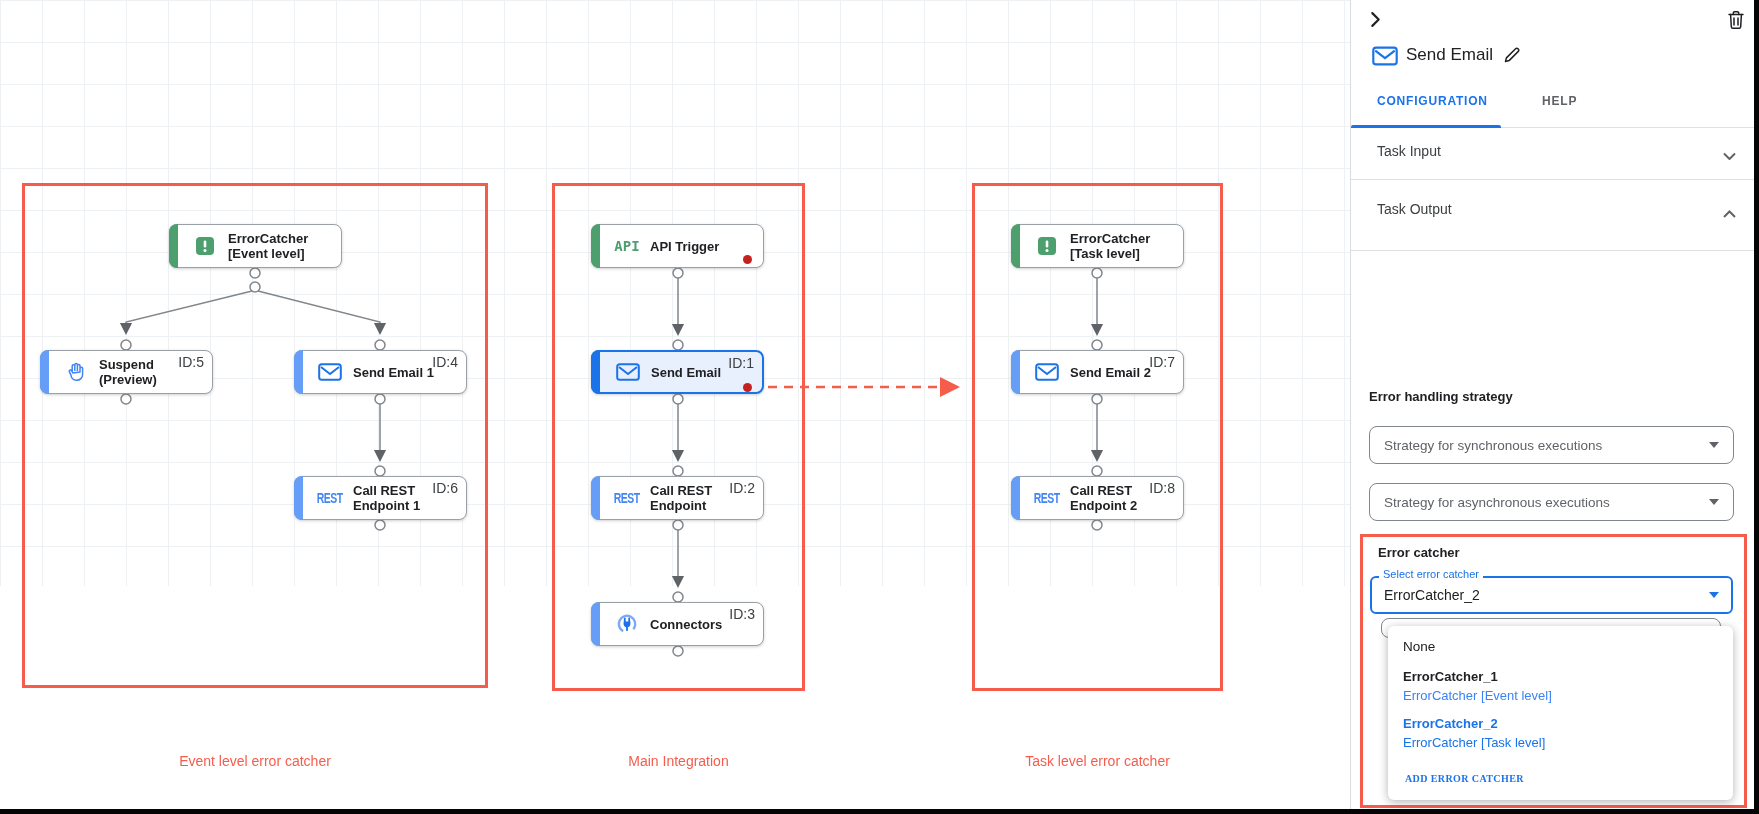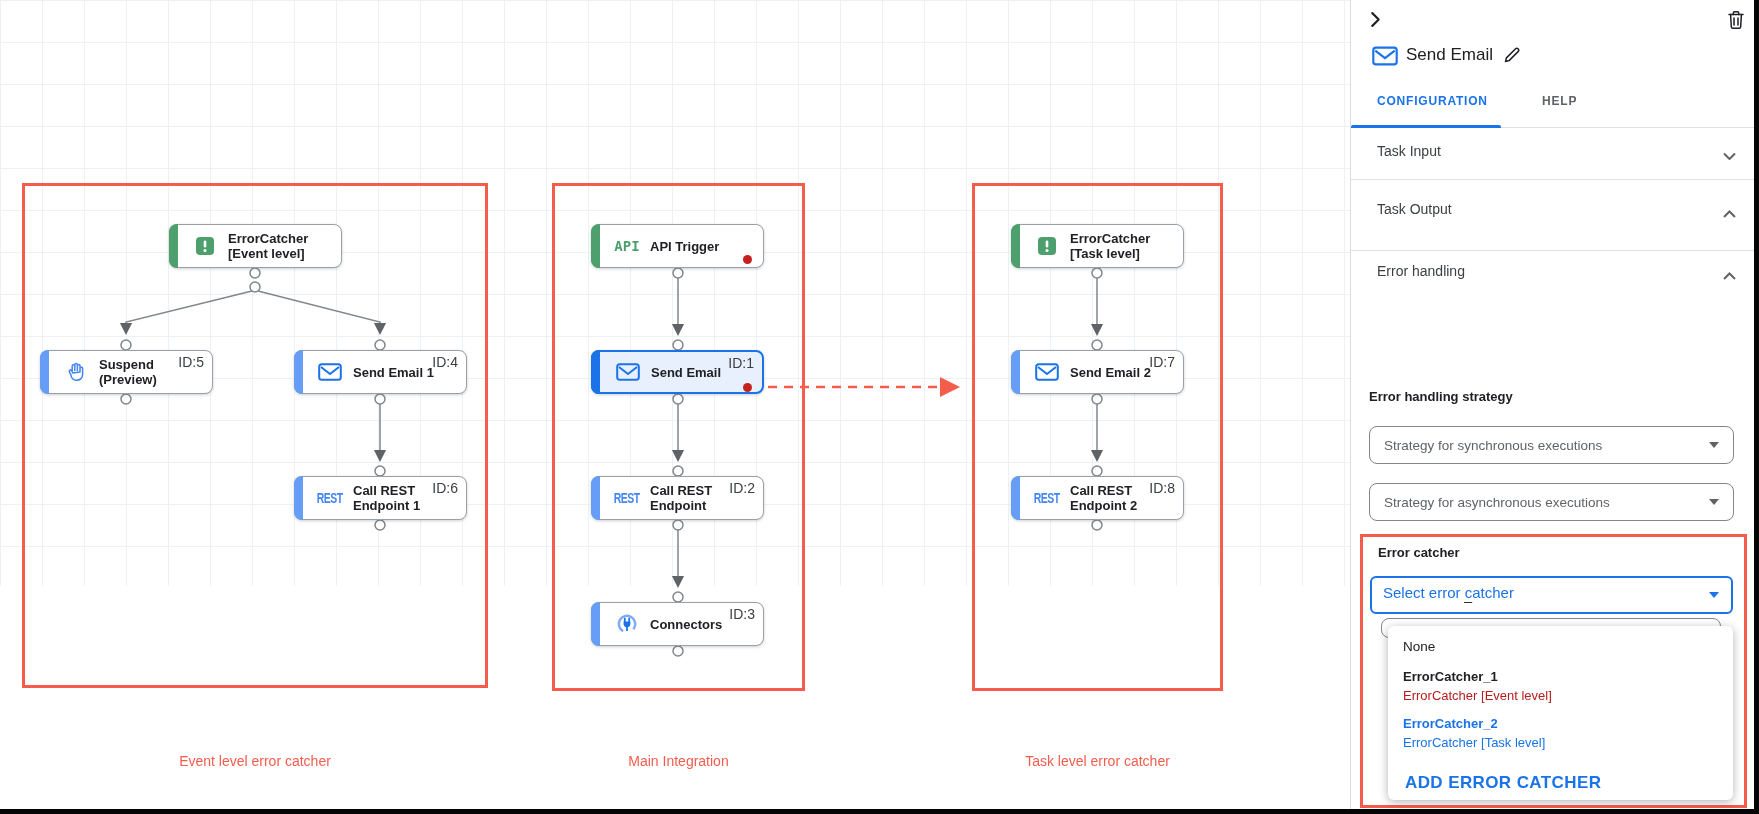--- a/index.html
+++ b/index.html
@@ -50,28 +50,28 @@
   .select { position:absolute; height:38px; border:1px solid #80868b; border-radius:8px; background:#fff;
     display:flex; align-items:center; justify-content:space-between; padding:0 14px; cursor:pointer; }
   .select .sel-text { font-size:13.5px; color:#5f6368; }
   .caret { width:0; height:0; border-left:5px solid transparent; border-right:5px solid transparent;
     border-top:6px solid #5f6368; }
   .caret.blue { border-top-color:#1a73e8; }
   .red-zone { position:absolute; border:3px solid #f65c4c; pointer-events:none; }
   .mat-select { position:absolute; border:2px solid #1a73e8; border-radius:6px; background:#fff;
     display:flex; align-items:center; justify-content:space-between; padding:0 12px; cursor:pointer; }
   .mat-select .val { font-size:14px; color:#202124; }
-  .float-label { position:absolute; font-size:15px; color:#1a73e8; background:#fff; padding:0 4px; z-index:12;margin-top:16px; }
+  .float-label { position:absolute; font-size:11px; color:#1a73e8; background:#fff; padding:0 4px; z-index:12; }
   .ghost-input { position:absolute; border:1px solid #80868b; border-radius:8px; background:#fff; }
   .menu { position:absolute; background:#fff; border-radius:6px; box-shadow:0 2px 10px rgba(0,0,0,.3); z-index:13; }
   .menu-item-title { font-size:13px; font-weight:bold; color:#202124; }
-  .menu-item-sub { font-size:13px; color:#b91c1c; }
+  .menu-item-sub { font-size:13px; color:#3b82f6; }
   .menu .sel { color:#1a73e8; }
   .menu-none { font-size:13.5px; color:#202124; }
-  .add-btn { font-size:17px; font-weight:bold; letter-spacing:.4px; color:#1a73e8; background:none; border:none; cursor:pointer; }
+  .add-btn { font-size:10px; font-weight:bold; letter-spacing:.4px; color:#1a73e8; background:none; border:none; cursor:pointer;font-family:Liberation Serif, serif; }
 
   .edge-bottom { position:absolute; left:0; top:809px; width:1759px; height:5px; background:#050505; z-index:20; }
   .edge-right { position:absolute; left:1754px; top:0; width:5px; height:814px; background:#050505; z-index:20; }
 </style>
 </head>
 <body>
 
 <div class="canvas">
 
   <div class="group" style="left:22px;top:183px;width:466px;height:505px"></div>
@@ -336,28 +336,20 @@
   <div class="abs" style="left:26px;top:200px;width:352px">
     <span class="section-title">Task Output</span>
     <span class="abs" style="left:346px;top:4px">
       <svg width="13" height="8" viewBox="0 0 13 8">
           <path class="chev" d="M1 7 L6.5 1.5 L12 7"></path>
         </svg>
     </span>
   </div>
   <div class="divider" style="top:250px"></div>
 
-  <div class="abs" style="left:26px;top:262px;width:352px">
-    <span class="section-title">Error handling</span>
-    <span class="abs" style="left:346px;top:4px">
-      <svg width="13" height="8" viewBox="0 0 13 8">
-          <path class="chev" d="M1 7 L6.5 1.5 L12 7"></path>
-        </svg>
-    </span>
-  </div>
 
 
   <div class="bold-label abs" style="left:18px;top:389px">Error handling strategy</div>
 
   <div class="select" style="left:18px;top:426px;width:365px">
     <span class="sel-text">Strategy for synchronous executions</span>
     <span class="caret"></span>
   </div>
 
   <div class="select" style="left:18px;top:483px;width:365px">

